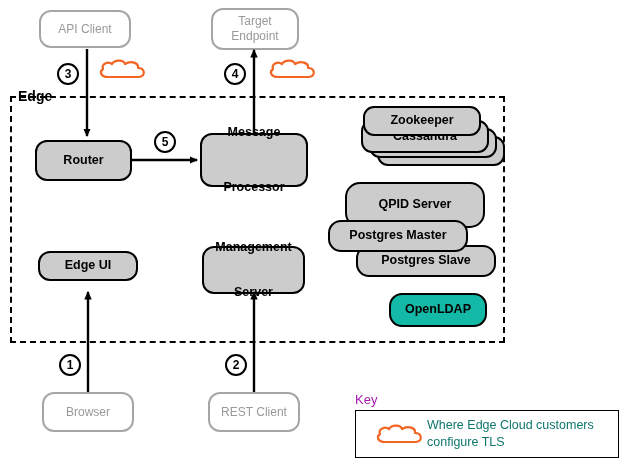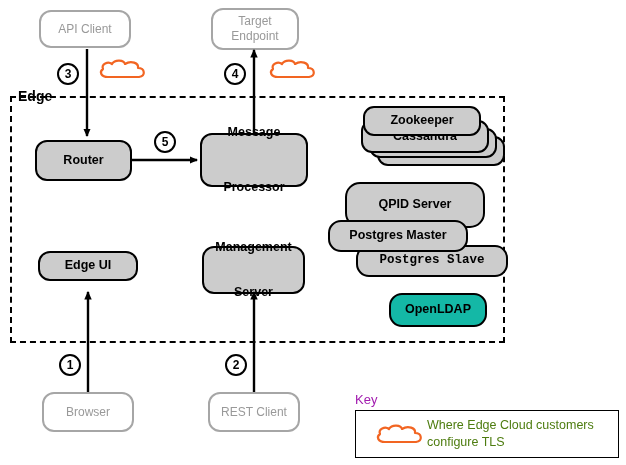--- a/index.html
+++ b/index.html
@@ -121,21 +121,21 @@
     border: 1.5px solid #000000;
     background: #ffffff;
     box-sizing: border-box;
   }
   #key-text {
     position: absolute;
     left: 427px;
     top: 417px;
     width: 190px;
     font-size: 12.5px;
-    color: #4d7c0f;
+    color: #0f766e;
     line-height: 1.32;
   }
 
   
   .stack {
     position: absolute;
   }
 </style>
 </head>
 <body>
@@ -207,21 +207,21 @@
     <div class="node node-solid" style="left:8px; top:-6px; width:118px; height:30px; border-radius:11px;">
       <span>Zookeeper</span>
     </div>
   </div>
 
   <div class="node node-solid" style="left:345px; top:182px; width:140px; height:46px; border-radius:15px;">
     <span>QPID Server</span>
   </div>
 
   <div class="stack" style="left:328px; top:220px; width:170px; height:62px;">
-    <div class="node node-solid" style="left:28px; top:25px; width:152px; height:32px; border-radius:13px;font-family:Liberation Mono, monospace;">
+    <div class="node node-solid" style="left:28px; top:25px; width:140px; height:32px; border-radius:13px;">
       <span>Postgres Slave</span>
     </div>
     <div class="node node-solid" style="left:0px; top:0px; width:140px; height:32px; border-radius:13px;">
       <span>Postgres Master</span>
     </div>
   </div>
 
   <div class="node node-light" style="left:389px; top:293px; width:98px; height:34px; border-radius:13px;">
     <span>OpenLDAP</span>
   </div>

